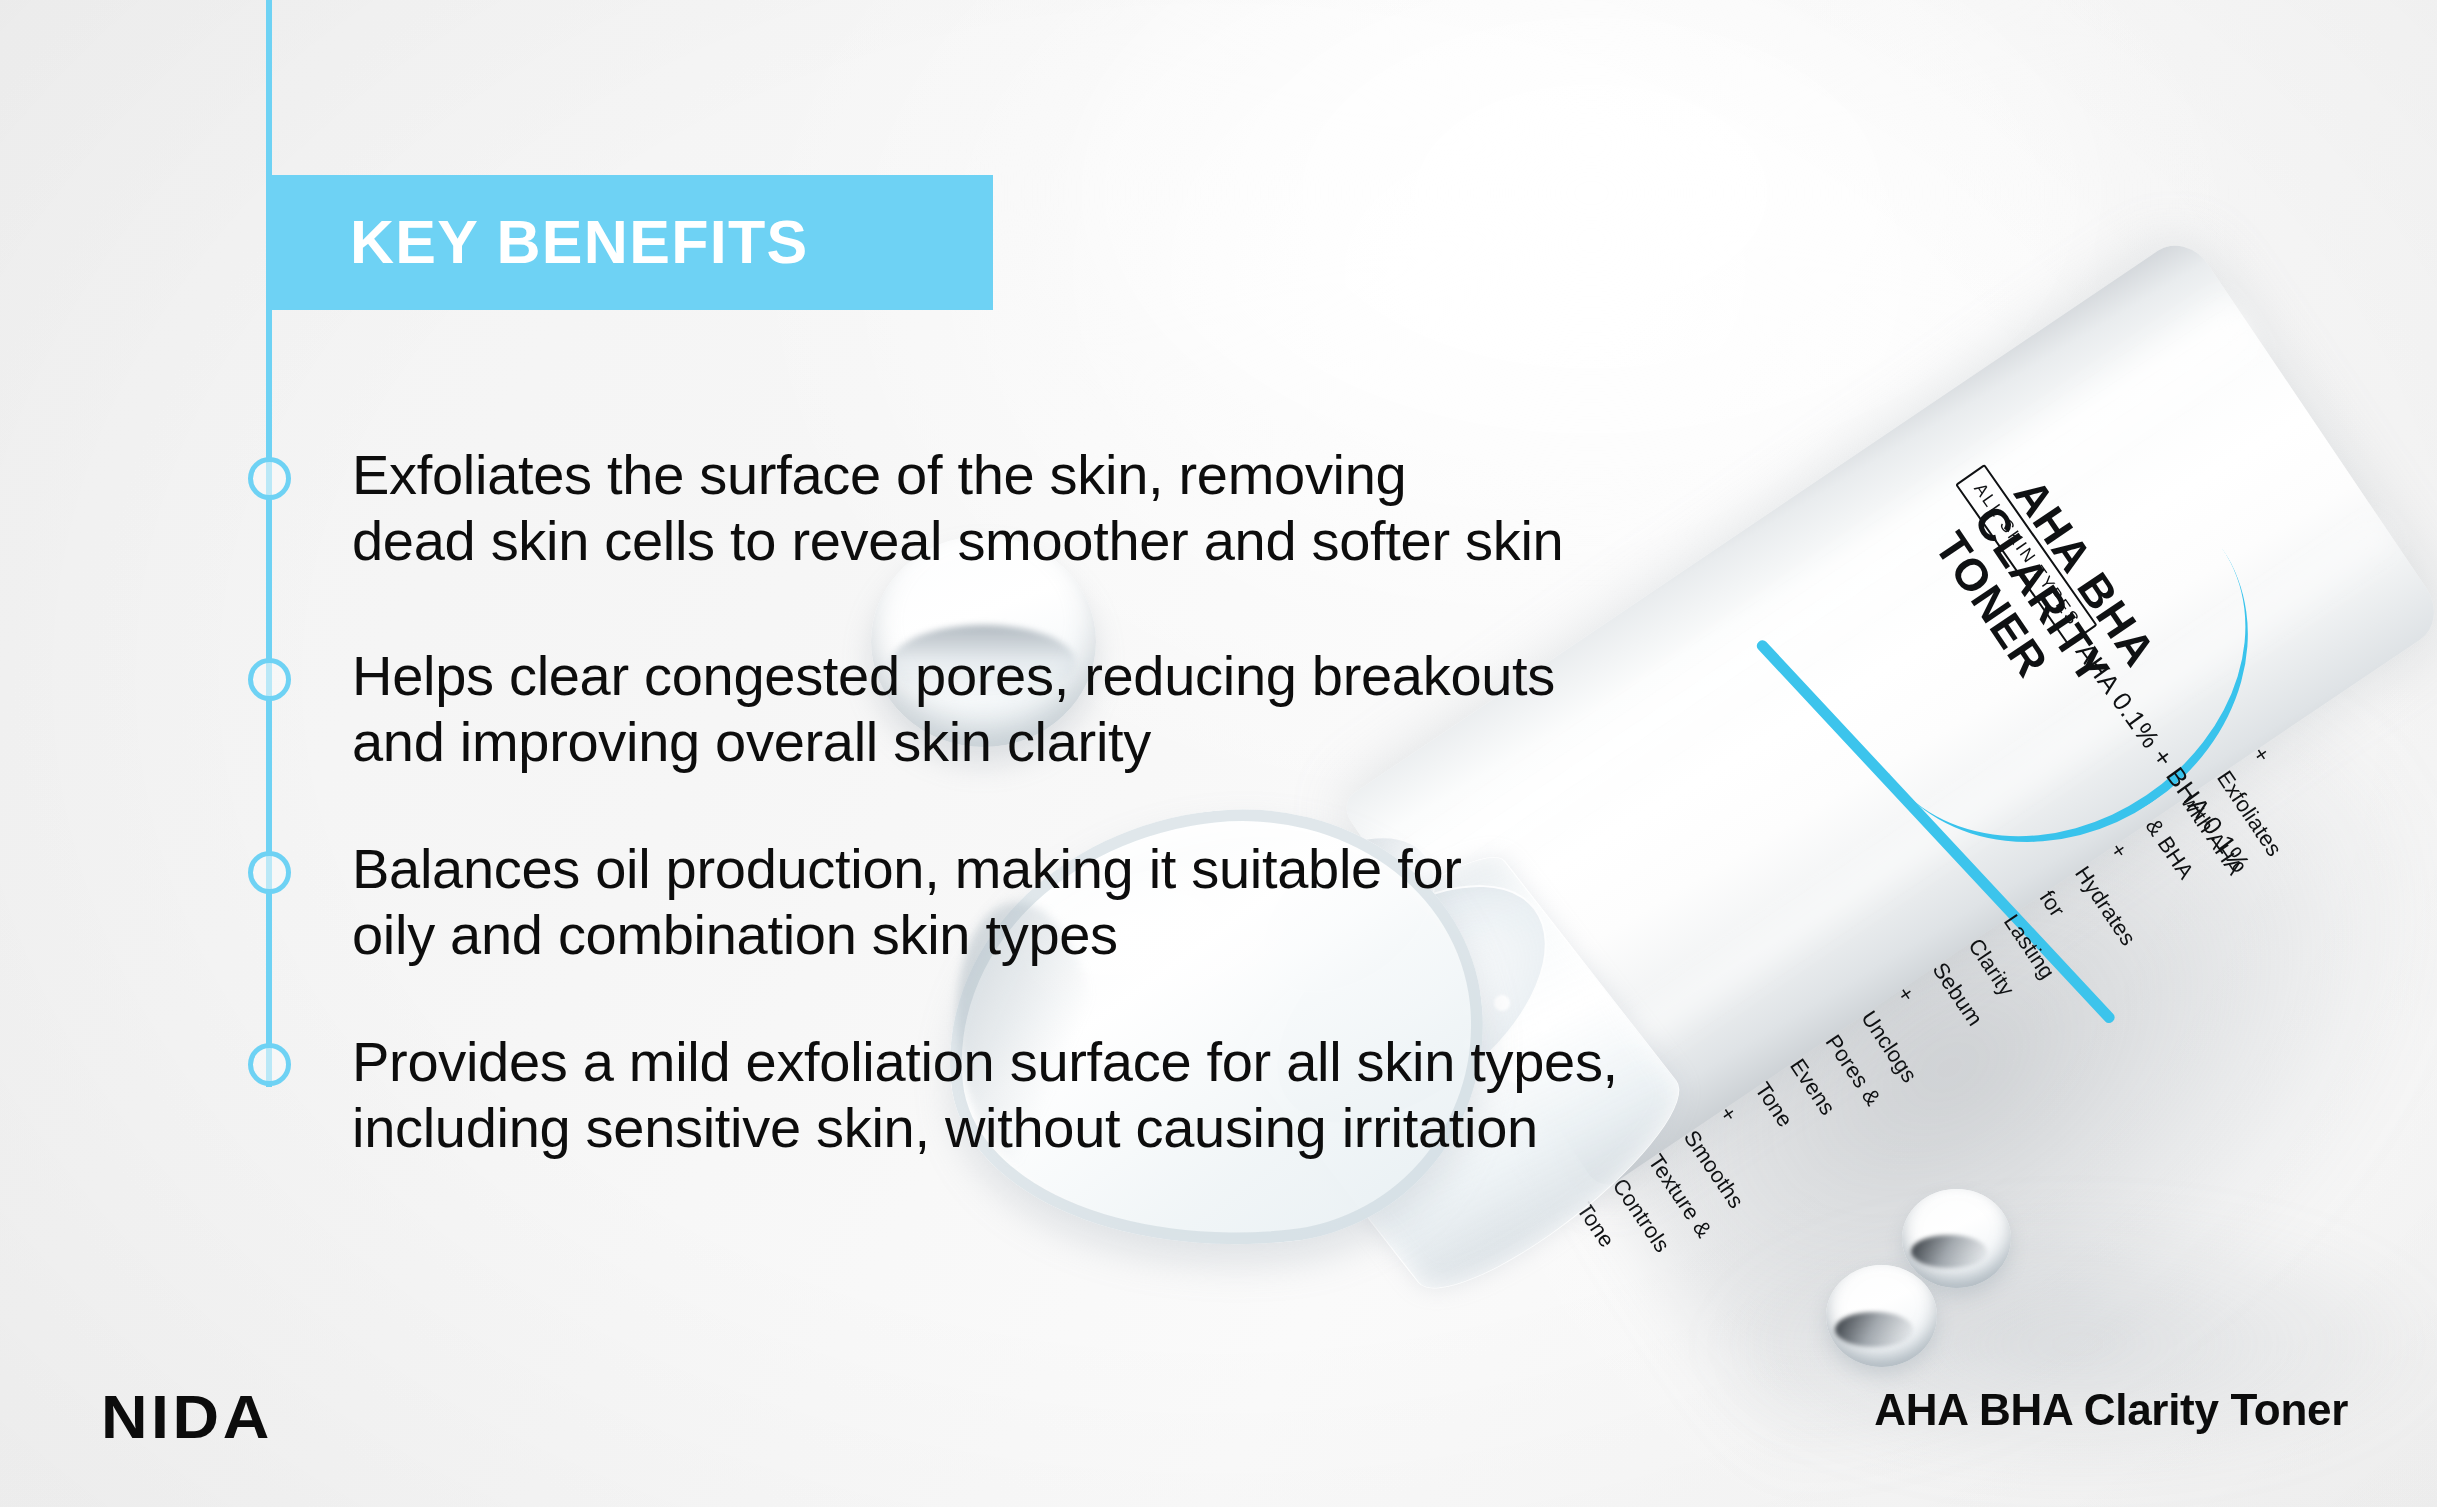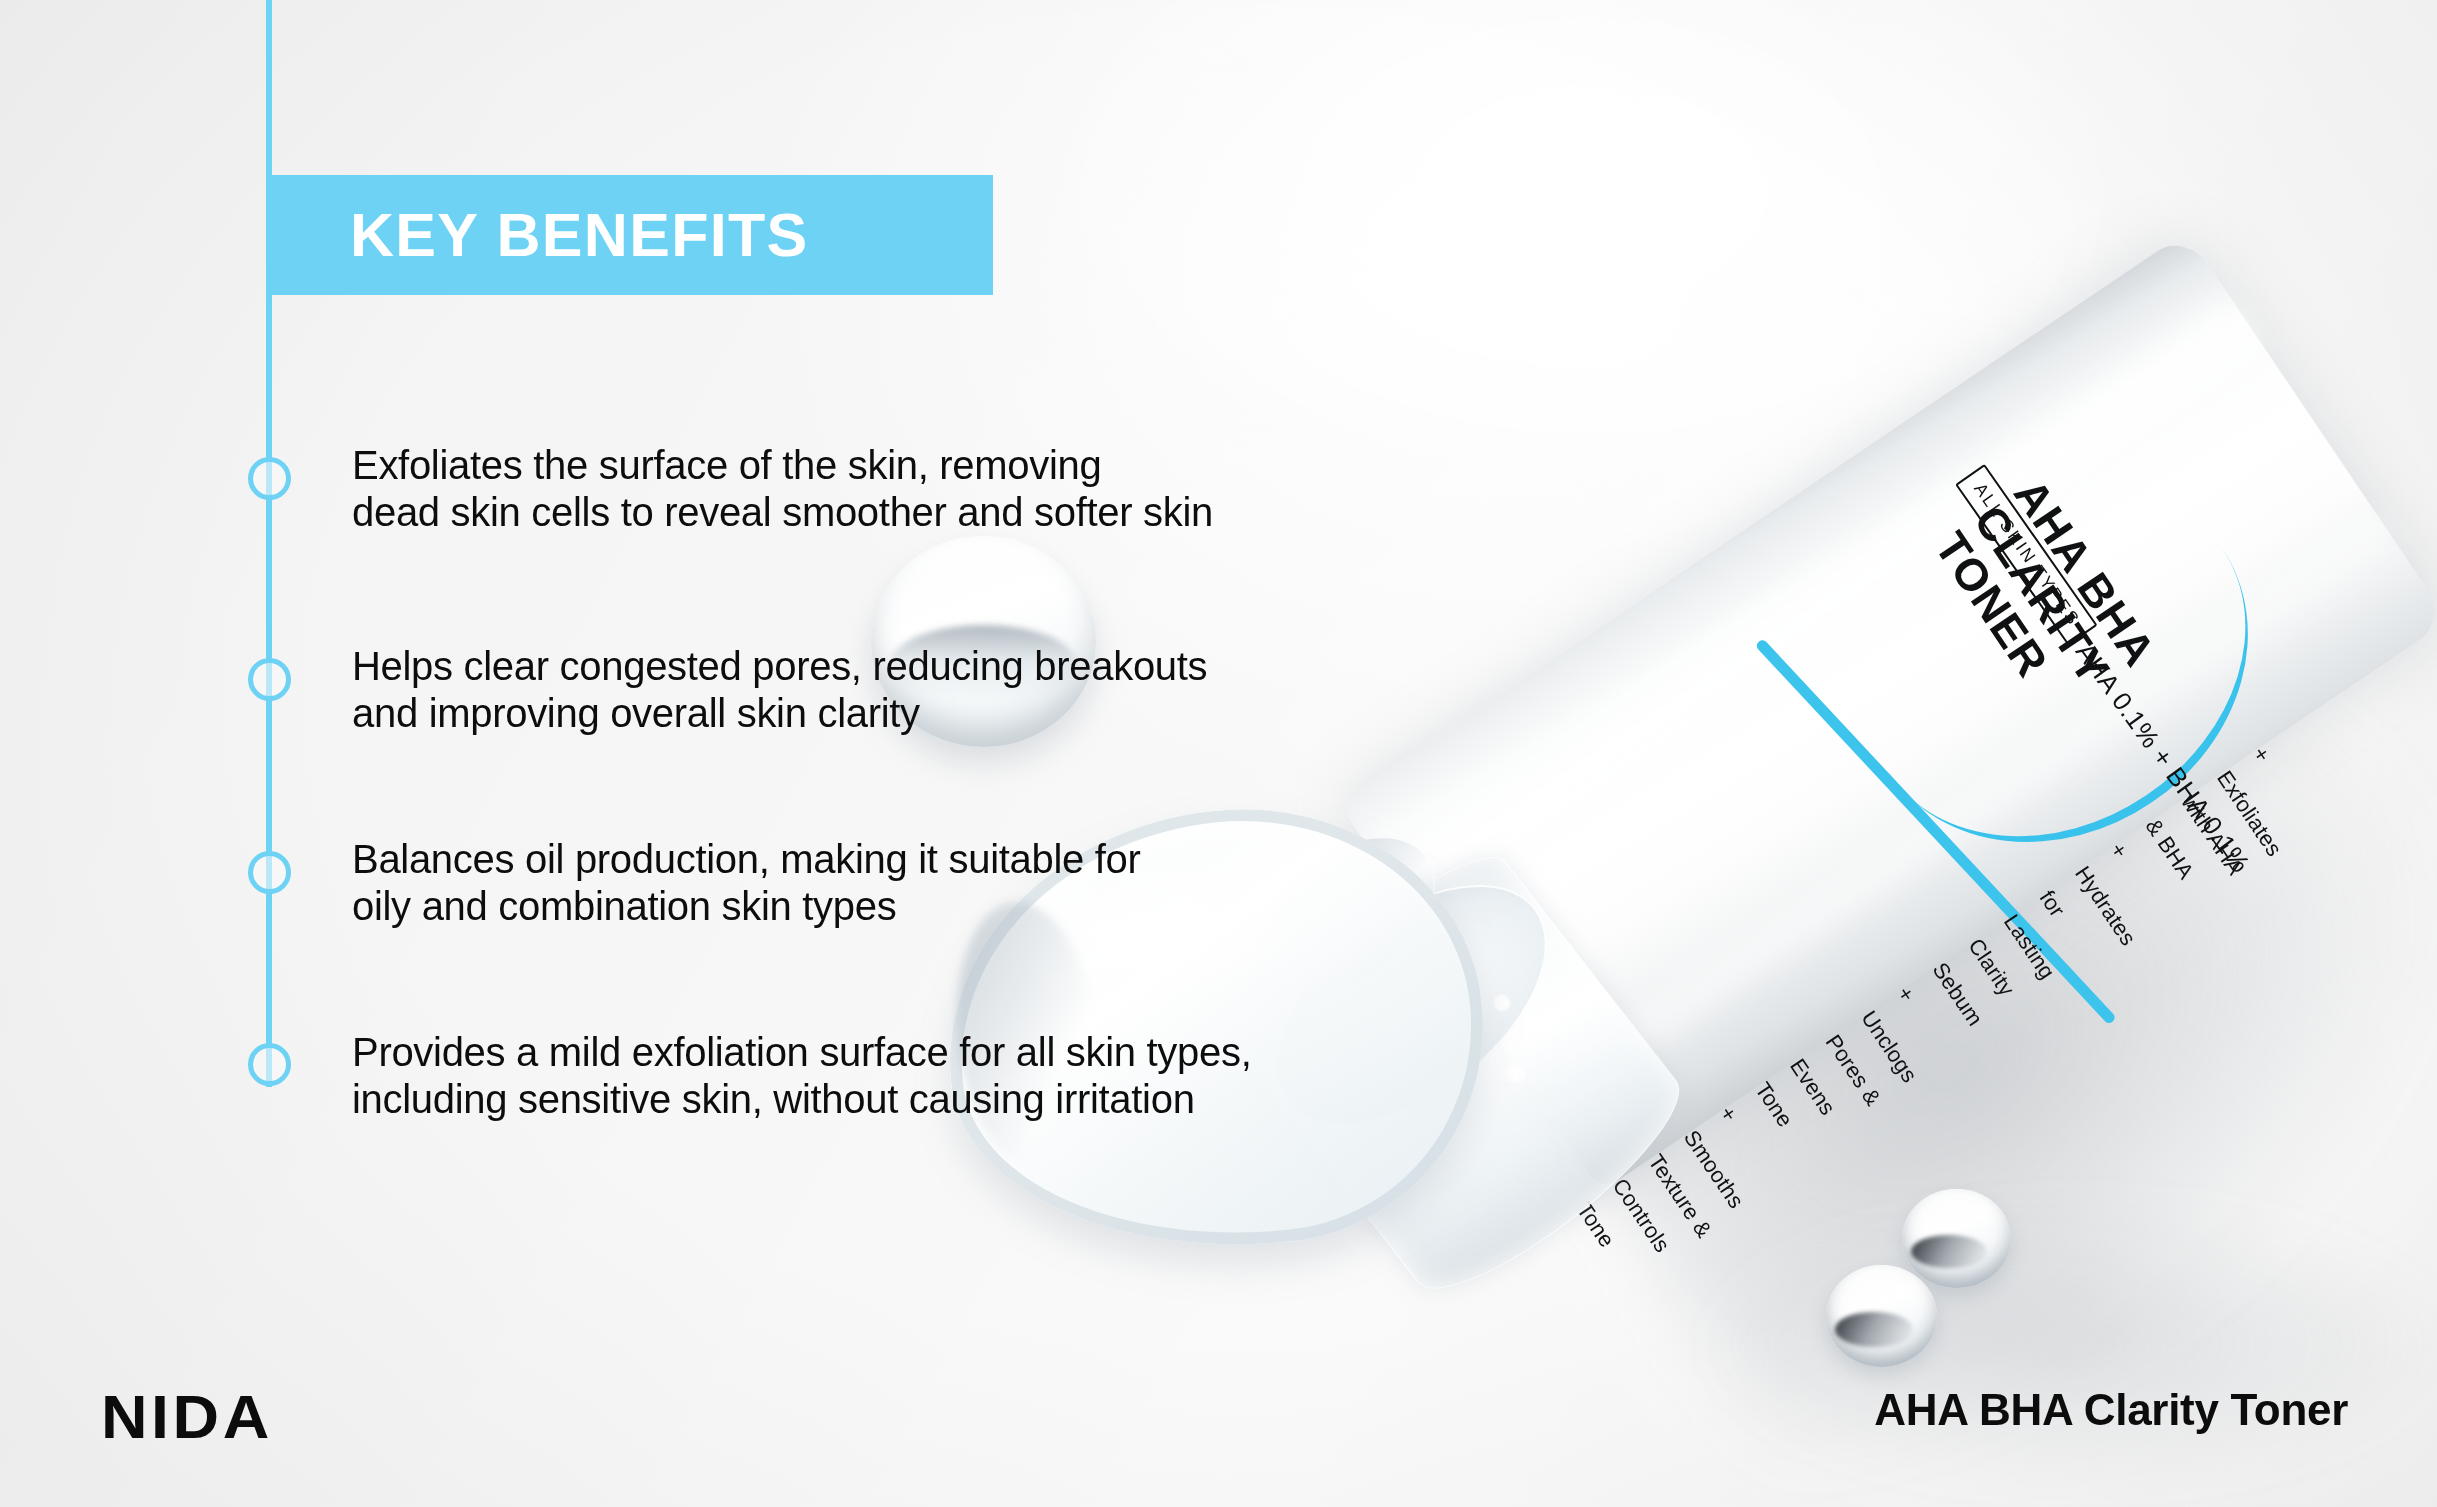--- a/index.html
+++ b/index.html
@@ -50,40 +50,40 @@
     width:43px; height:43px;
     border:5.9px solid #6ed2f4;
     border-radius:50%;
     background:rgba(250,250,250,.55);
   }
 
   
   .header-box{
     position:absolute;
     left:268px; top:175px;
-    width:725px; height:120px;
+    width:725px; height:135px;
     background:#6ed2f4;
     display:flex; align-items:center;
   }
   .header-title{
     margin-left:82px;
     color:#ffffff;
     font-size:61px;
     font-weight:bold;
     letter-spacing:1.3px;
     line-height:1;
     white-space:nowrap;
   }
 
   
   .benefit{
     position:absolute;
     left:352px;
     color:#0d0d0d;
-    font-size:40px;
+    font-size:56px;
     line-height:1.18;
     letter-spacing:-0.3px;
     white-space:pre-line;
     z-index:6;
   }
 
   
   .brand-logo{
     position:absolute;
     left:101px; top:1381px;

